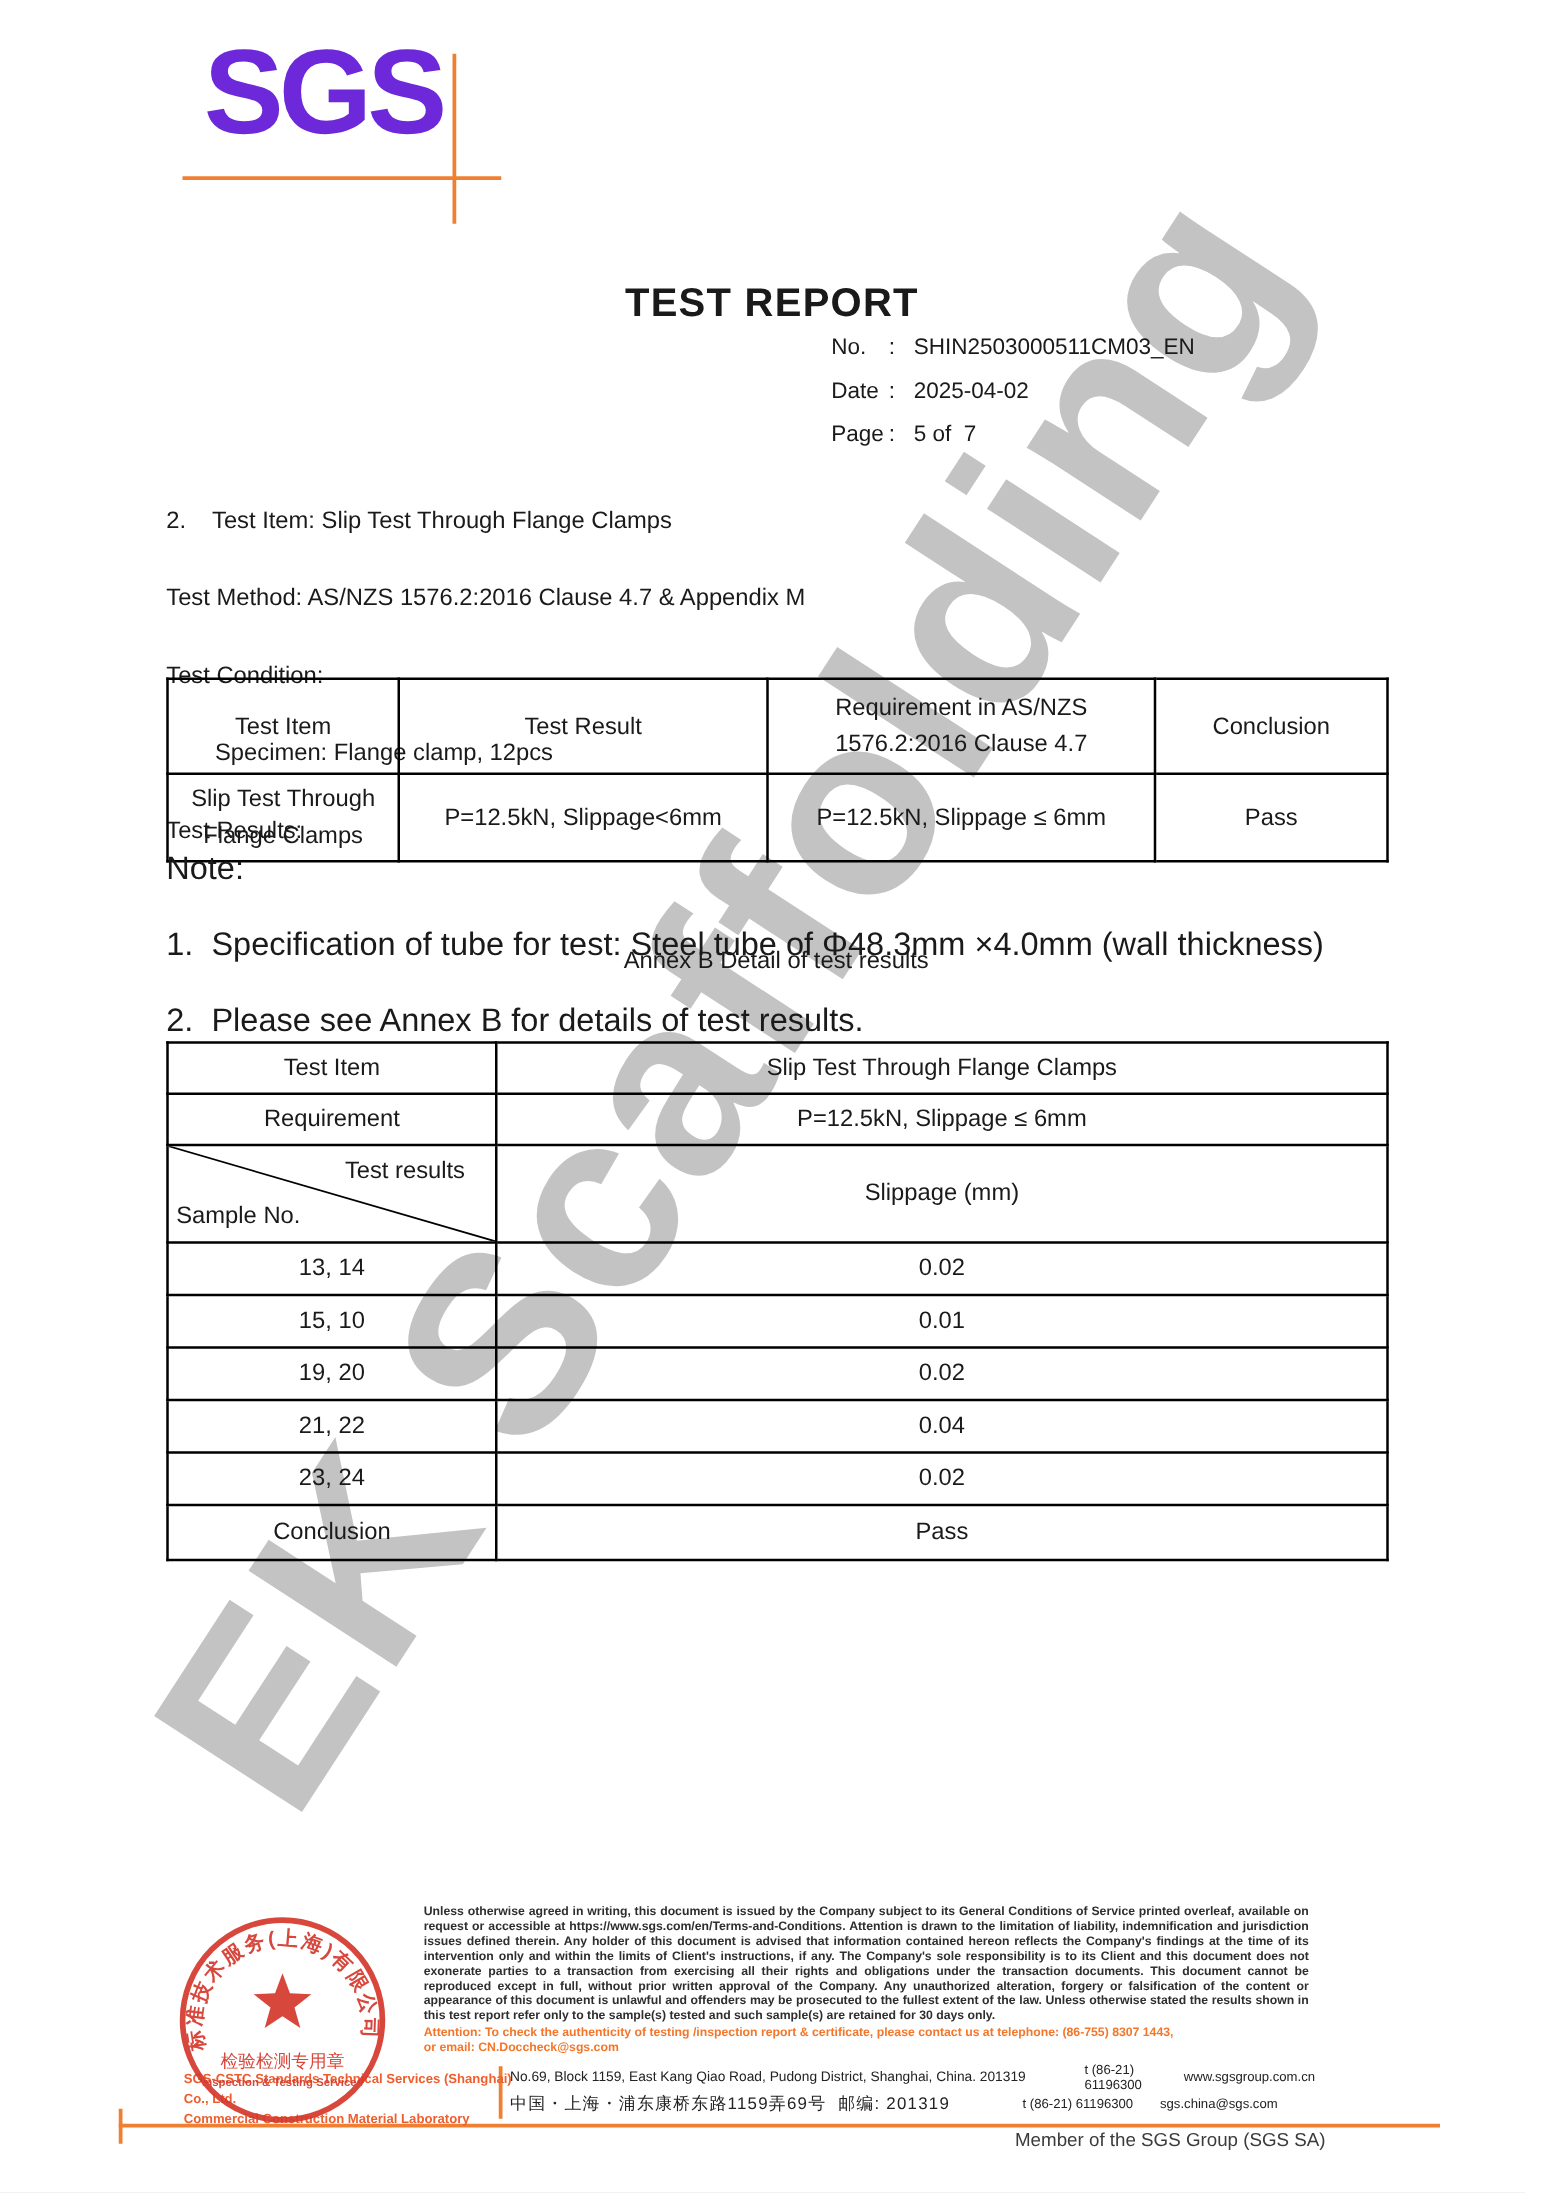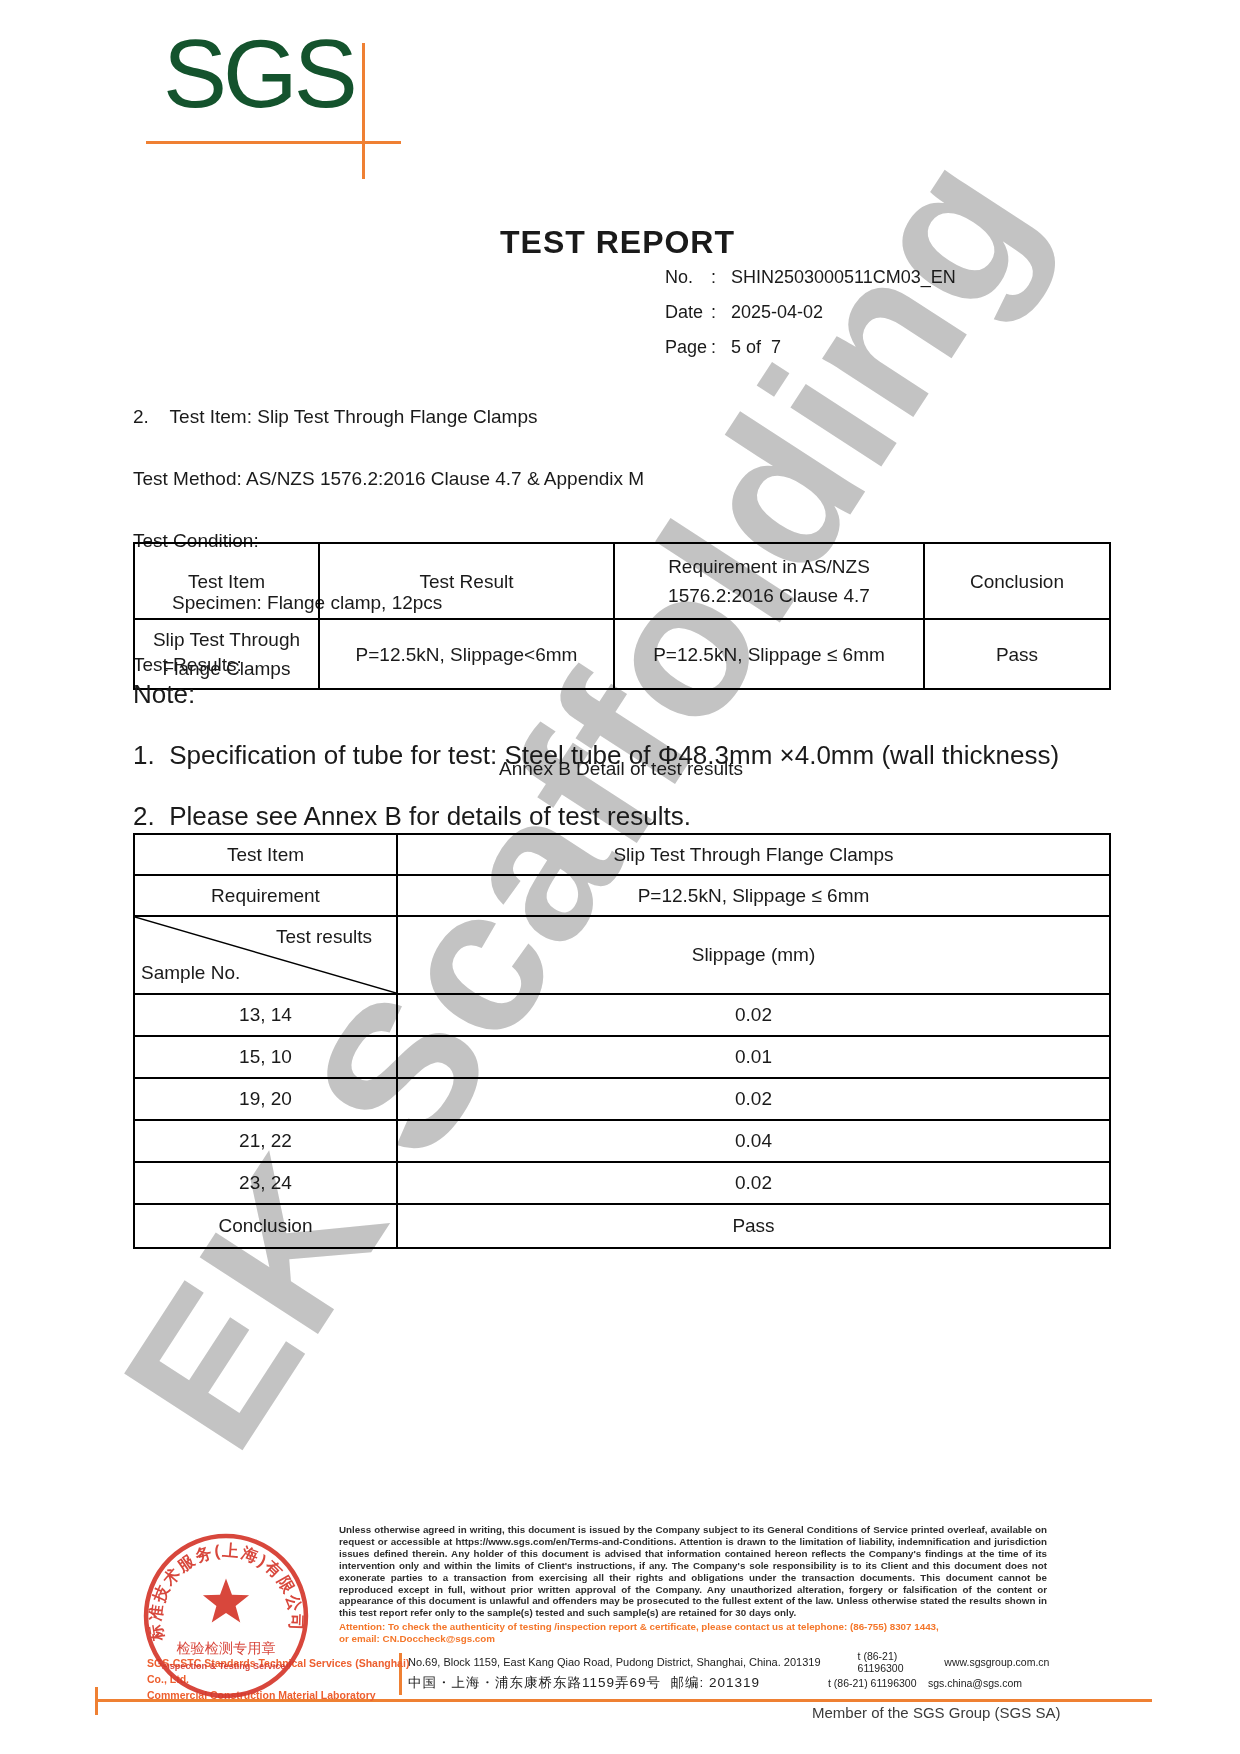--- a/index.html
+++ b/index.html
@@ -9,22 +9,22 @@
   }
   
   .watermark{
     position:absolute;left:580px;top:800px;z-index:1;
     transform:translate(-50%,-50%) rotate(-57deg);
     font-size:205px;font-weight:bold;white-space:nowrap;
     color:#b6b6b6;opacity:.82;letter-spacing:2px;pointer-events:none;
   }
   .content{position:relative;z-index:2;}
   
-  .logo-text{position:absolute;left:163px;top:26px;font-size:96px;font-weight:normal;
-    color:#14532d;letter-spacing:-4px;line-height:1;}
+  .logo-text{position:absolute;left:163px;top:26px;font-size:96px;font-weight:bold;
+    color:#6d28d9;letter-spacing:-4px;line-height:1;}
   .logo-hline{position:absolute;left:146px;top:141px;width:255px;height:3px;background:#ef8033;}
   .logo-vline{position:absolute;left:362px;top:43px;width:3px;height:136px;background:#ef8033;}
   
   .title{position:absolute;left:500px;top:224px;font-size:32px;font-weight:bold;letter-spacing:1px;}
   .meta{position:absolute;left:665px;top:260px;font-size:18px;font-weight:normal;}
   .meta-row{display:flex;height:35px;align-items:center;}
   .meta-label{display:inline-block;width:46px;}
   .meta-colon{display:inline-block;width:20px;text-align:left;}
   .meta-value{white-space:pre;}
   
@@ -52,21 +52,21 @@
   .annex-title{position:absolute;left:133px;top:758px;width:976px;text-align:center;font-size:19px;}
   
   .seal-company{position:absolute;left:147px;top:1655px;width:280px;
     font-size:10.5px;font-weight:bold;line-height:16px;color:#ed5f2f;z-index:3;}
   .seal-svg{position:absolute;left:140px;top:1530px;width:172px;height:172px;z-index:4;opacity:.92;}
   .footer-text{position:absolute;left:339px;top:1524px;width:708px;z-index:3;}
   .legal{font-size:9.8px;line-height:11.9px;font-weight:bold;color:#2e2e2e;text-align:justify;}
   .attention{margin-top:2px;font-size:9.8px;line-height:12px;font-weight:bold;color:#f4762a;}
   .addr-bar{position:absolute;left:399px;top:1653px;width:3px;height:42px;background:#ef8033;}
   .addr-block{position:absolute;left:408px;top:1651px;width:644px;z-index:3;}
-  .addr-row{display:flex;height:21px;align-items:center;}
+  .addr-row{display:flex;height:21px;align-items:center;gap:10px;}
   .addr-main{flex:1;font-size:11px;color:#222;white-space:pre;}
   .addr-cn{font-size:13.5px;letter-spacing:1px;}
   .addr-phone{width:100px;font-size:10.5px;color:#222;padding-left:37px;}
   .addr-site{width:124px;font-size:10.5px;color:#222;}
   .bottom-hline{position:absolute;left:95px;top:1699px;width:1057px;height:3px;background:#ef8033;}
   .bottom-vline{position:absolute;left:95px;top:1687px;width:3px;height:28px;background:#ef8033;}
   .member{position:absolute;left:812px;top:1704px;font-size:15px;color:#3b3b3b;}
 </style>
 </head>
 <body>

